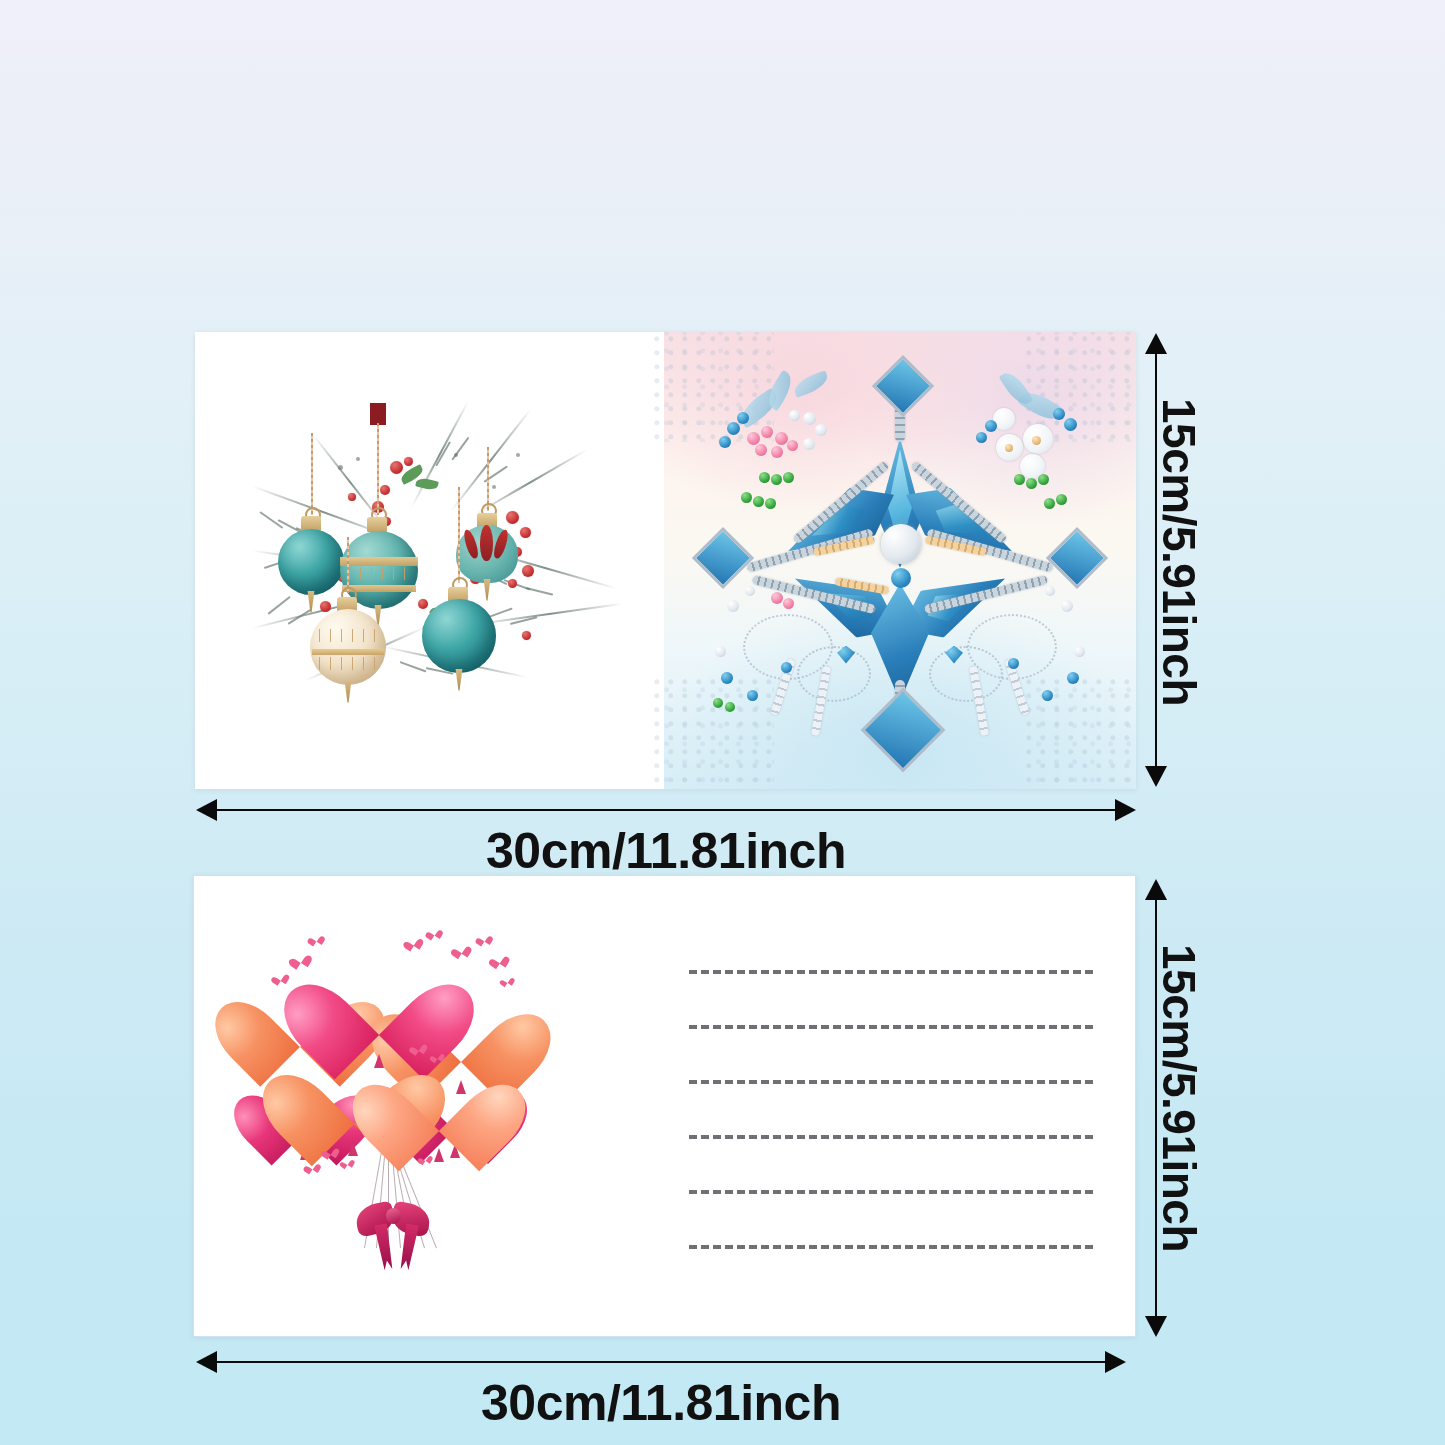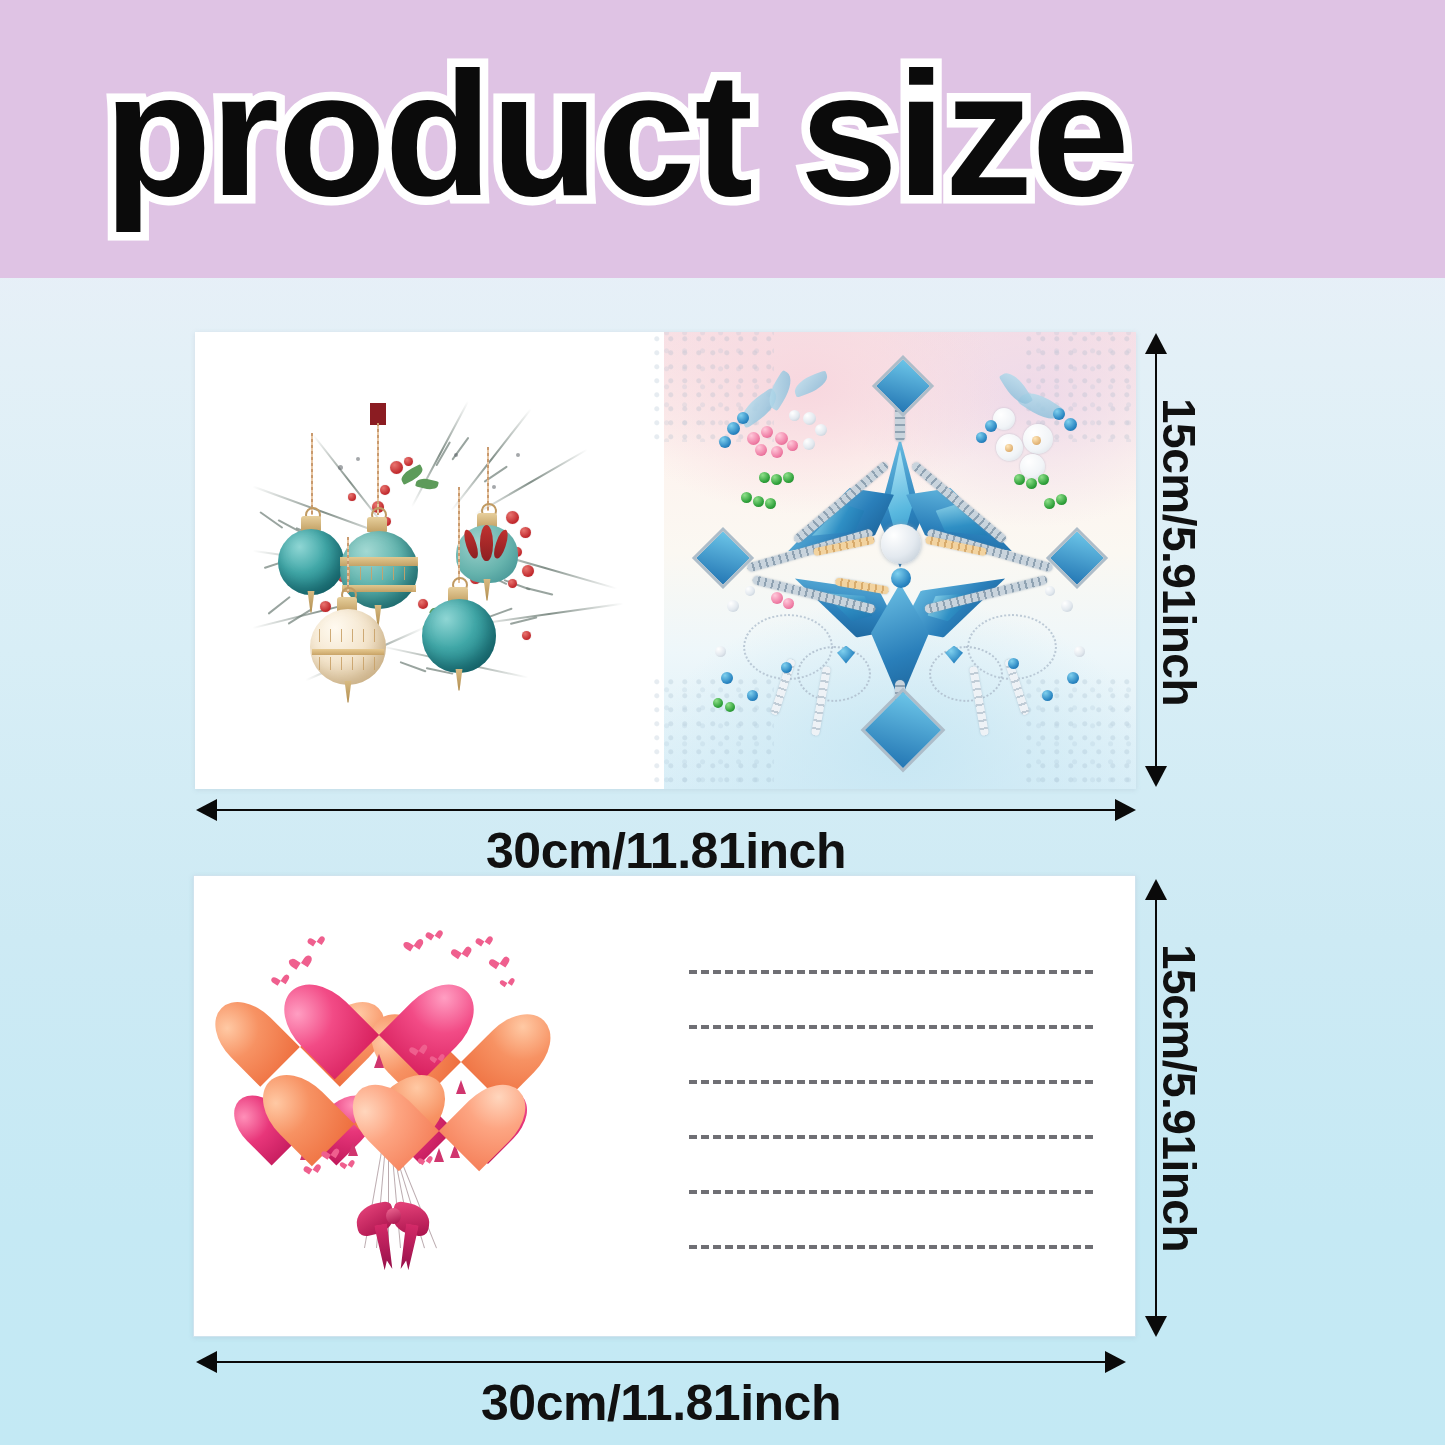--- a/index.html
+++ b/index.html
@@ -127,23 +127,20 @@
   .h-arrow:after{right:-20px;border-left:21px solid #0a0a0a;}
   .v-label{position:absolute;transform:rotate(90deg);transform-origin:left top;
     font-size:46px;font-weight:bold;color:#111;white-space:nowrap;letter-spacing:-.5px;}
   .h-label{position:absolute;font-size:50px;font-weight:bold;color:#111;white-space:nowrap;letter-spacing:-.5px;text-align:center;}
 </style>
 </head>
 <body>
 
 <div id="page">
 
-  <div class="header-band">
-    <div class="header-title">product size</div>
-  </div>
 
   <div class="card card-top">
 
     <div class="half half-left">
       <div class="orn-scene">
 
         <div class="branch" style="left:18px;top:150px;width:150px;transform:rotate(20deg);"></div>
         <div class="branch" style="left:22px;top:200px;width:160px;transform:rotate(8deg);"></div>
         <div class="branch" style="left:20px;top:248px;width:150px;transform:rotate(-14deg);"></div>
         <div class="branch" style="left:60px;top:120px;width:120px;transform:rotate(52deg);"></div>

